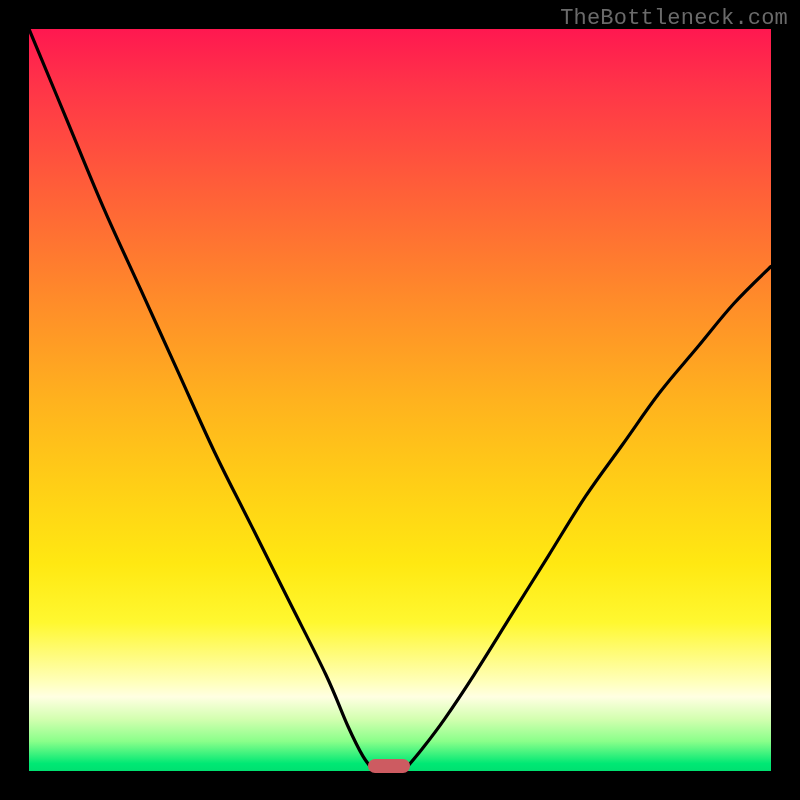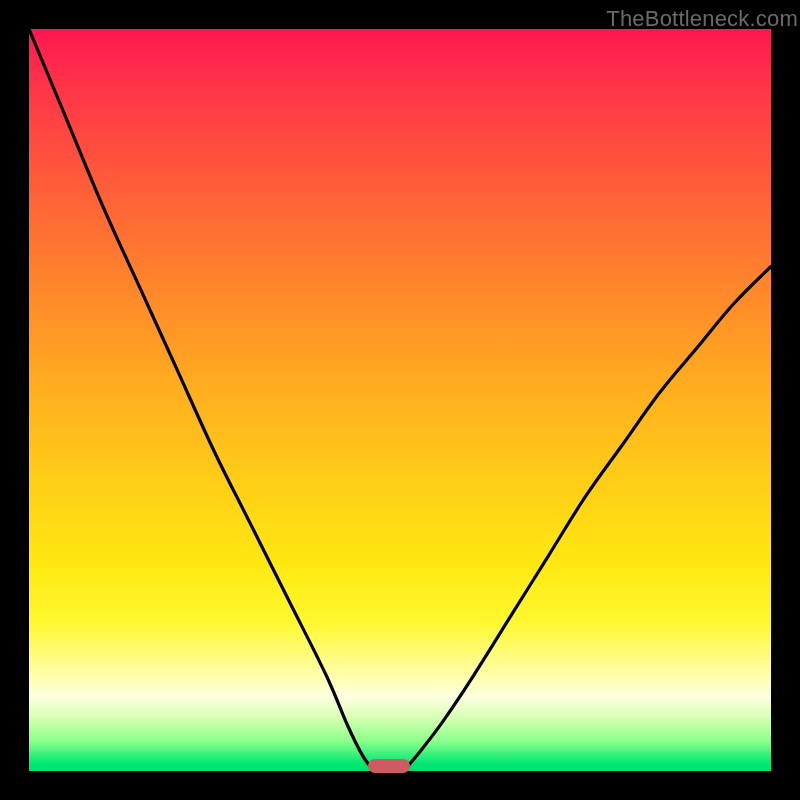--- a/index.html
+++ b/index.html
@@ -30,26 +30,27 @@
       #ffffe2 90%,
       #d3ffb0 93%,
       #8aff8a 96%,
       #00e874 99%,
       #00e070 100%
     );
   }
   .watermark {
     position: absolute;
     top: 6px;
-    right: 2px;
+    right: 12px;
     color: #6a6a6a;
     font-size: 22px;
     font-weight: 500;
     letter-spacing: 0.2px;
     user-select: none;
+    font-family: Liberation Mono, monospace;
   }
   svg.curve {
     position: absolute;
     left: 0;
     top: 0;
     width: 742px;
     height: 742px;
     pointer-events: none;
   }
   .marker {

